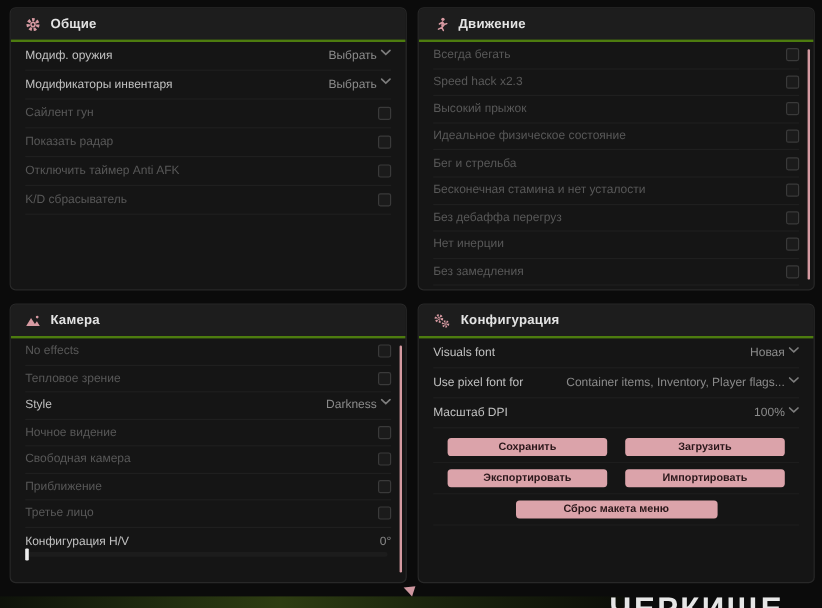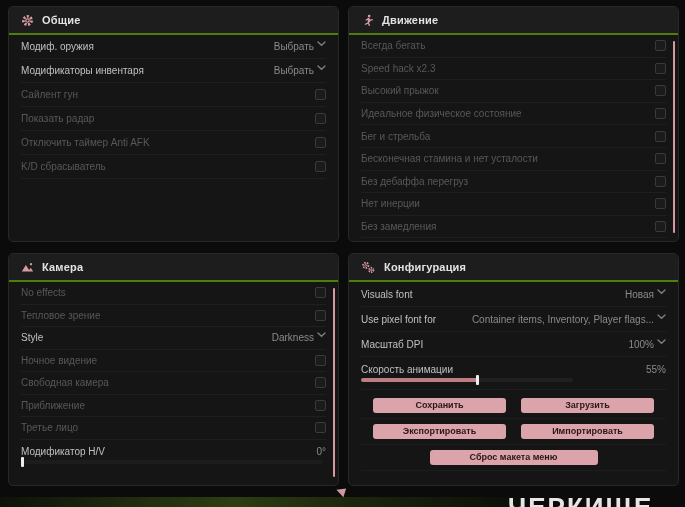--- a/index.html
+++ b/index.html
@@ -252,21 +252,21 @@
           </div>
         </div>
         <div class="row">
           <div class="row-line">
             <span class="row-label dim">Третье лицо</span>
             <span class="checkbox"></span>
           </div>
         </div>
         <div class="row tall">
           <div class="row-line">
-            <span class="row-label bright">Модификатор H/V</span>
+            <span class="row-label bright">Конфигурация H/V</span>
             <span class="row-value">0°</span>
           </div>
           <div class="slider-track">
             <div class="slider-fill" style="width: 0%;"></div>
             <div class="slider-handle" style="left: calc(0% + 0px);"></div>
           </div>
         </div>
       </div>
     <div class="scrollbar"></div>
   </section>
@@ -310,30 +310,20 @@
           <div class="row-line">
             <span class="row-label bright">Масштаб DPI</span>
             <span class="dropdown">
               <span class="dd-value">100%</span>
               <svg width="9" height="6" viewBox="0 0 9 6">
                 <path d="M1 1 L4.5 4.3 L8 1" stroke="#7d7d7d" stroke-width="1.4" fill="none" stroke-linecap="round"></path>
               </svg>
             </span>
           </div>
         </div>
-        <div class="row tall">
-          <div class="row-line">
-            <span class="row-label bright">Скорость анимации</span>
-            <span class="row-value">55%</span>
-          </div>
-          <div class="slider-track">
-            <div class="slider-fill" style="width: 55%;"></div>
-            <div class="slider-handle" style="left: calc(55% - 2px);"></div>
-          </div>
-        </div>
       </div>
     <div class="buttons">
         <div class="btn-row">
           <button class="pink-btn">Сохранить</button>
           <button class="pink-btn">Загрузить</button>
         </div>
         <div class="btn-row">
           <button class="pink-btn">Экспортировать</button>
           <button class="pink-btn">Импортировать</button>
         </div>

